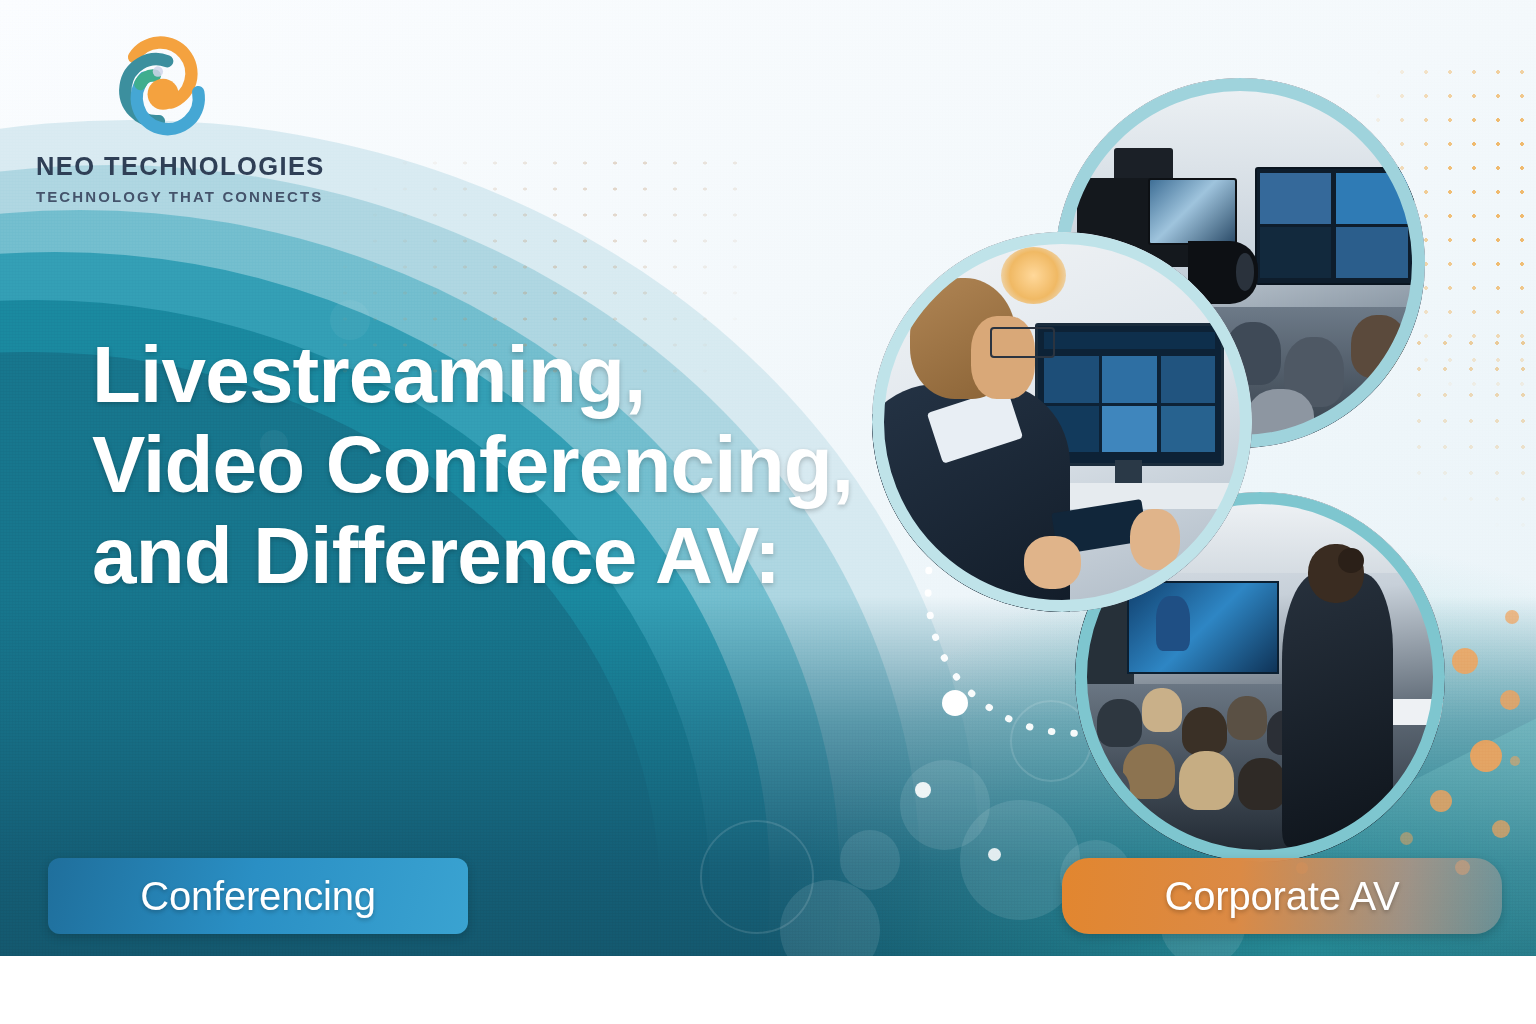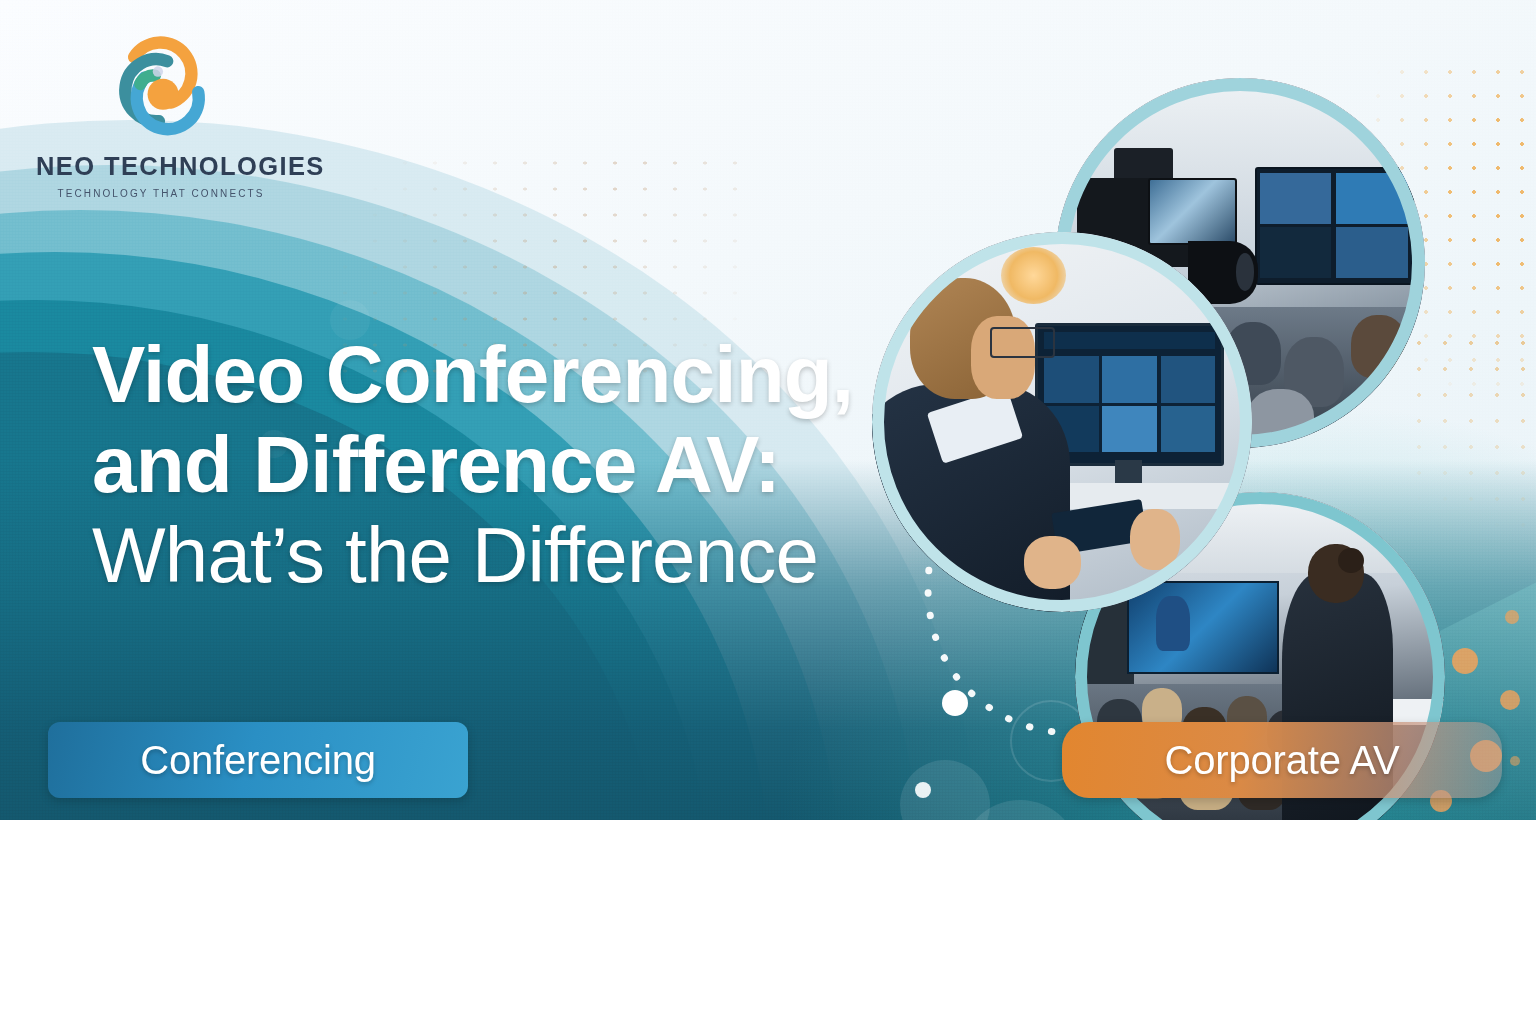--- a/index.html
+++ b/index.html
@@ -3,21 +3,21 @@
 <meta charset="utf-8">
 <style>
   html, body {
     margin: 0;
     padding: 0;
     background: #ffffff;
   }
   #banner {
     position: relative;
     width: 1536px;
-    height: 820px;
+    height: 956px;
     overflow: hidden;
     font-family: "Liberation Sans", sans-serif;
     background: linear-gradient(160deg, #fbfdff 0%, #f4f9fc 38%, #eef6fa 62%, #e9f3f8 100%);
   }
 
   
   .wave {
     position: absolute;
     border-radius: 50%;
     pointer-events: none;
@@ -163,24 +163,25 @@
   .logo-name {
     margin-top: 6px;
     font-size: 25.5px;
     font-weight: bold;
     letter-spacing: 1.4px;
     color: #2f3f56;
     white-space: nowrap;
   }
   .logo-tag {
     margin-top: 7px;
-    font-size: 10px;
+    font-size: 15px;
     letter-spacing: 2.1px;
     color: #44536b;
     white-space: nowrap;
+    font-weight: bold;
   }
 
   
   .headline {
     position: absolute;
     left: 92px; top: 330px;
     width: 790px;
     color: #ffffff;
     text-shadow: 0 2px 5px rgba(0,0,0,.22);
   }
@@ -359,23 +360,23 @@
 
       <circle cx="62" cy="66" r="15" fill="#f4a23f"></circle>
 
       <circle cx="57" cy="44" r="5" fill="#cfd5ea" opacity=".85"></circle>
     </svg>
     <div class="logo-name">NEO TECHNOLOGIES</div>
     <div class="logo-tag">TECHNOLOGY THAT CONNECTS</div>
   </div>
 
   <div class="headline">
+    <span class="ln strong">Livestreaming,</span>
     <span class="ln strong">Video Conferencing,</span>
     <span class="ln strong">and Difference AV:</span>
-    <span class="ln light">What’s the Difference</span>
   </div>
 
   <div class="photo photo-3">
     <div class="scene">
       <div class="c3-bg"></div>
       <div class="c3-ceil"></div>
       <div class="c3-darkwall"></div>
       <div class="c3-screen"></div>
       <div class="c3-sp-on-screen"></div>
       <div class="c3-table"></div>

